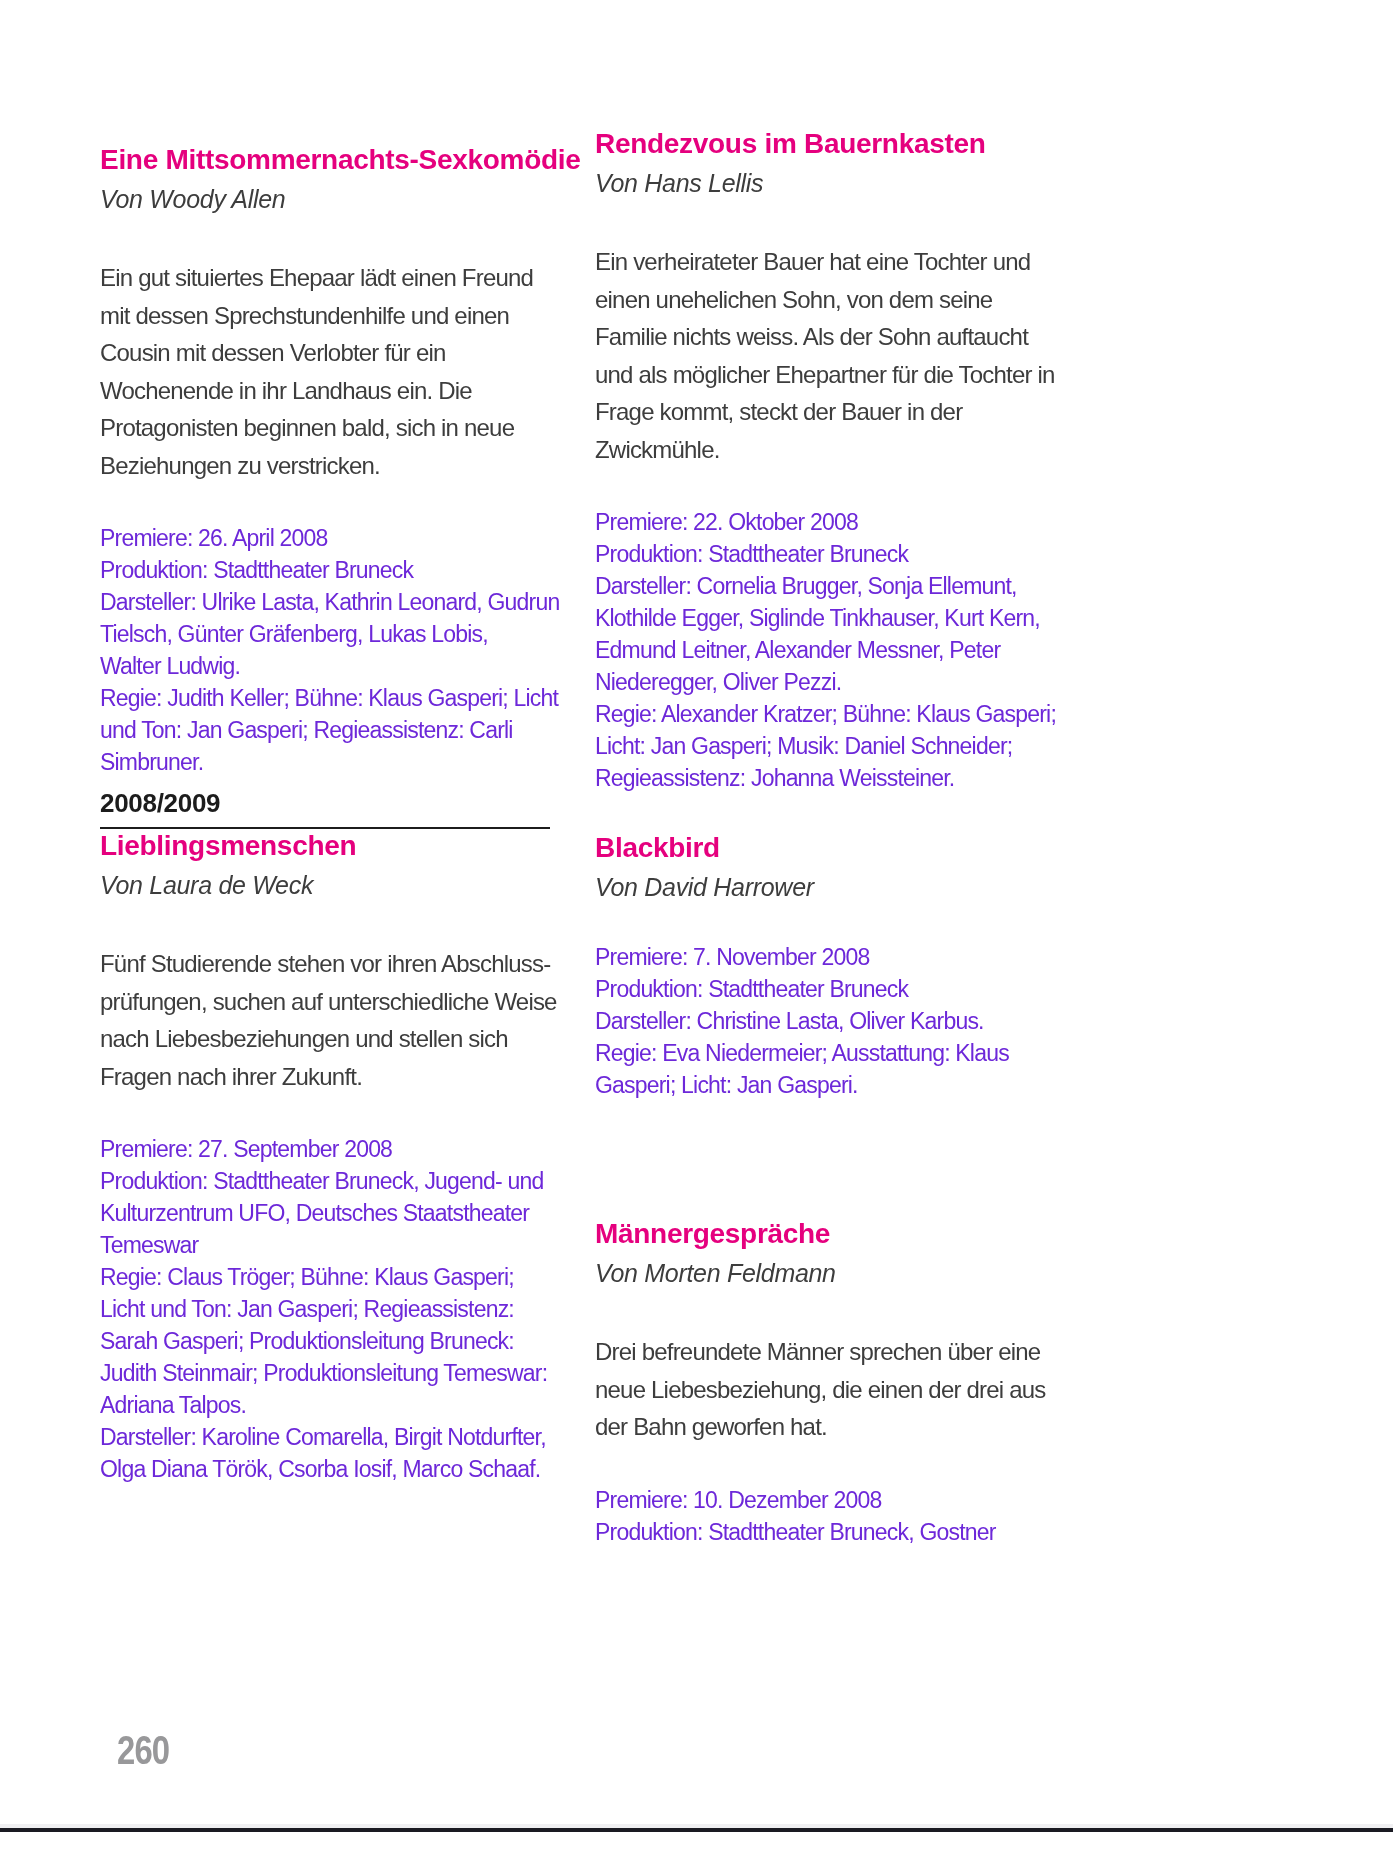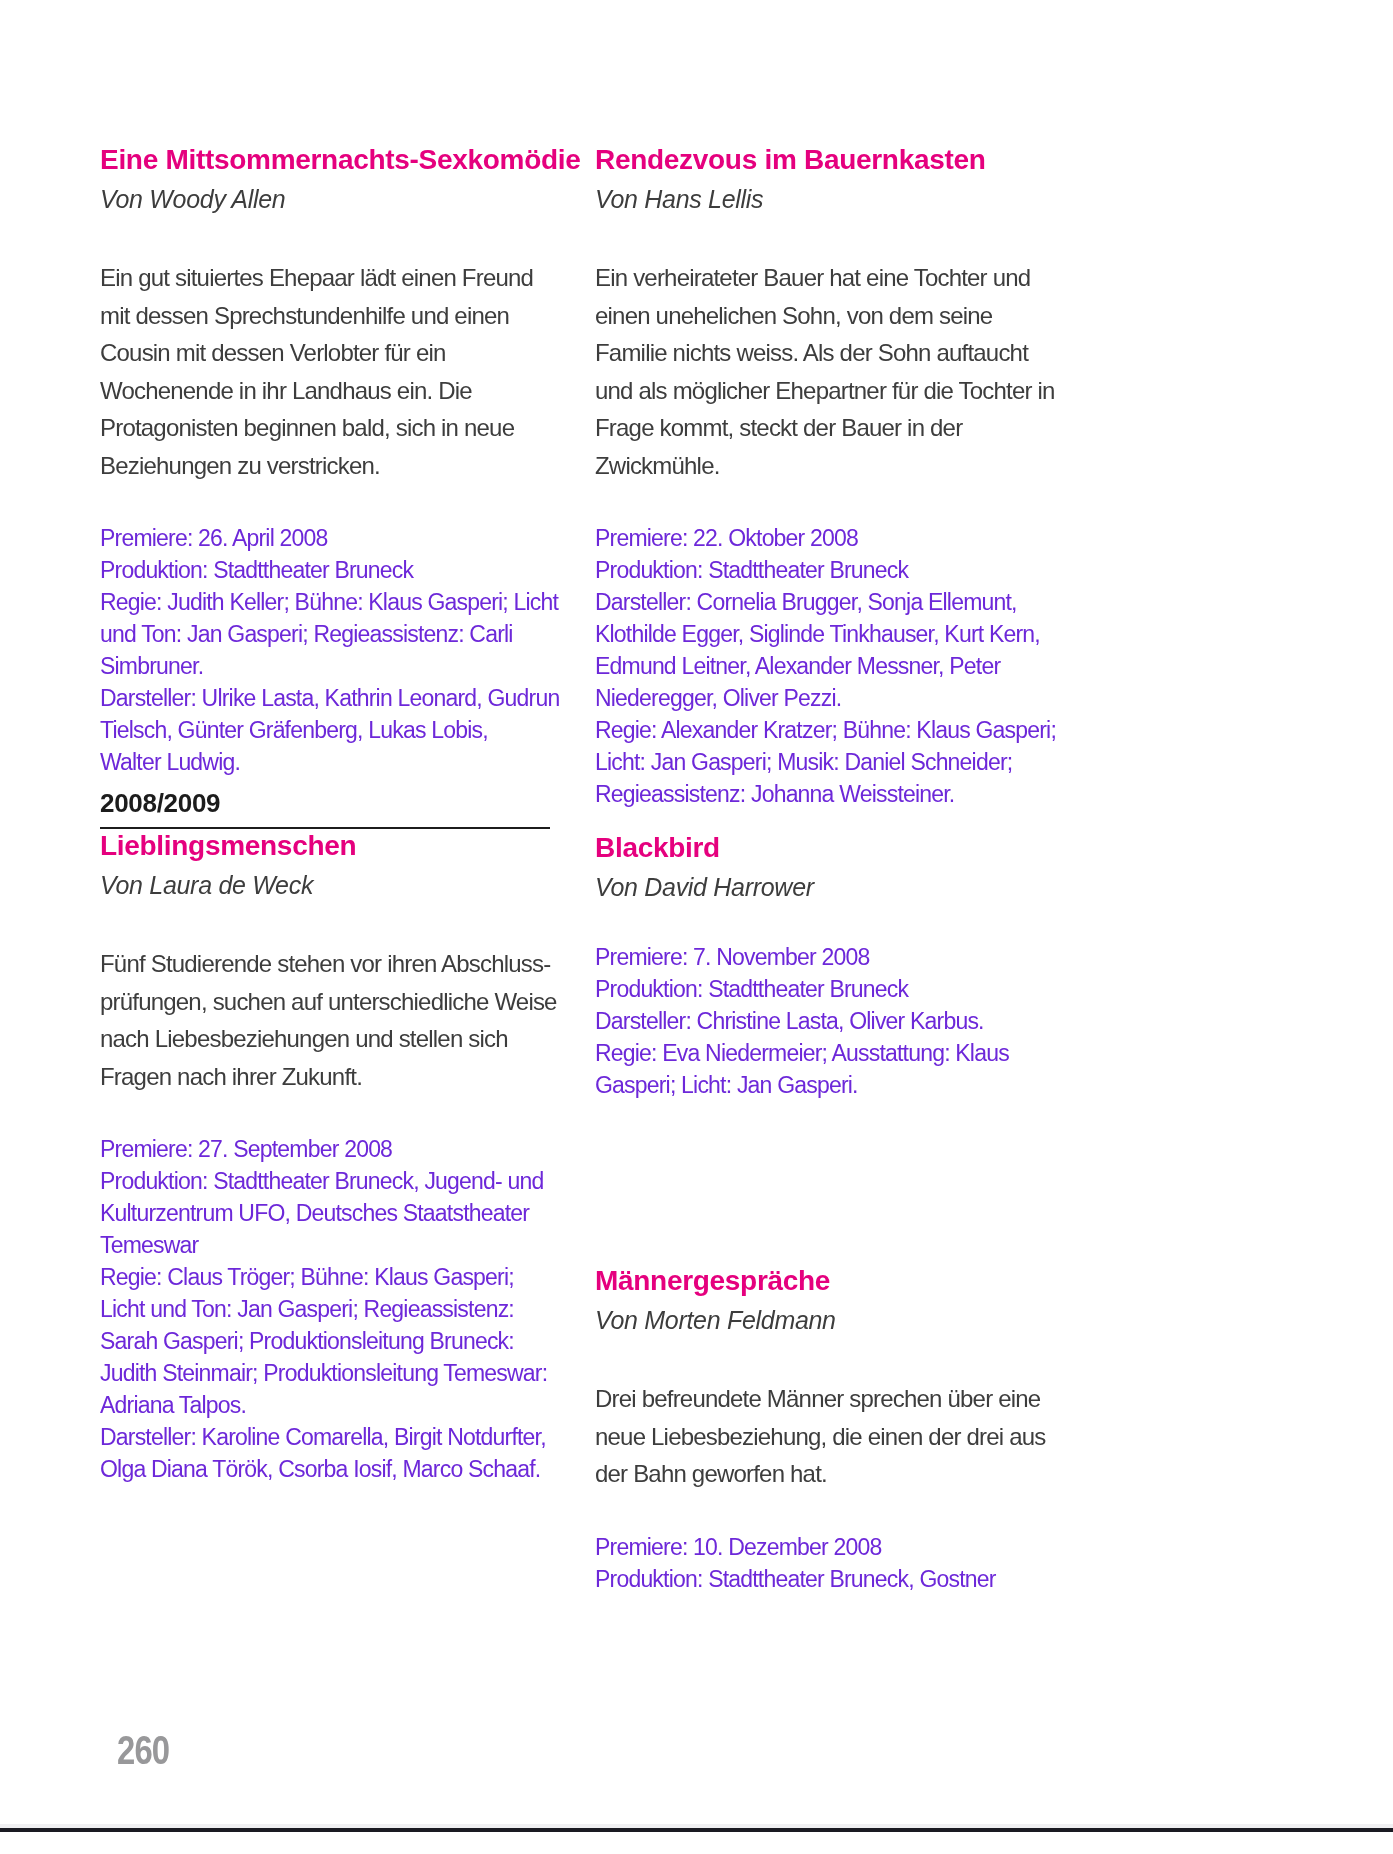--- a/index.html
+++ b/index.html
@@ -9,23 +9,23 @@
     background:#ffffff;
     font-family:"Liberation Sans", sans-serif;
     overflow:hidden;
   }
   .col { position:absolute; top:0; }
   .col-left  { left:100px; width:462px; }
   .col-right { left:595px; width:470px; }
   .entry { position:absolute; left:0; right:0; }
   .entry-l1 { top:143px; }
   .entry-l2 { top:829px; }
-  .entry-r1 { top:143px; }
+  .entry-r1 { top:127px; }
   .entry-r2 { top:831px; }
-  .entry-r3 { top:1264px; }
+  .entry-r3 { top:1217px; }
   .title {
     margin:0;
     font-size:28px; line-height:34px; font-weight:bold;
     color:#e5007e; letter-spacing:-0.3px; white-space:nowrap;
   }
   .author {
     margin:6px 0 0;
     font-size:25px; line-height:32px; font-style:italic;
     color:#3d3d3d; letter-spacing:-0.3px;
   }
@@ -64,23 +64,23 @@
 
   <section class="col col-left">
 
     <article class="entry entry-l1">
       <h2 class="title">Eine Mittsommernachts-Sexkomödie</h2>
       <p class="author">Von Woody Allen</p>
       <p class="synopsis">Ein gut situiertes Ehepaar lädt einen Freund mit dessen Sprechstundenhilfe und einen Cousin mit dessen Verlobter für ein Wochenende in ihr Landhaus ein. Die Protagonisten beginnen bald, sich in neue Beziehungen zu verstricken.</p>
       <div class="details">
         <p class="detail-line">Premiere: 26. April 2008</p>
         <p class="detail-line">Produktion: Stadttheater Bruneck</p>
-        <p class="detail-line">Regie: Judith Keller; Bühne: Klaus Gasperi; Licht und Ton: Jan Gasperi; Regieassistenz: Carli Simbruner.</p>
         <p class="detail-line">Darsteller: Ulrike Lasta, Kathrin Leonard, Gudrun Tielsch, Günter Gräfenberg, Lukas Lobis,
 Walter Ludwig.</p>
+        <p class="detail-line">Regie: Judith Keller; Bühne: Klaus Gasperi; Licht und Ton: Jan Gasperi; Regieassistenz: Carli Simbruner.</p>
       </div>
     </article>
 
     <div class="season">
       <h3>2008/2009</h3>
       <div class="season-rule"></div>
     </div>
 
     <article class="entry entry-l2">
       <h2 class="title">Lieblingsmenschen</h2>

